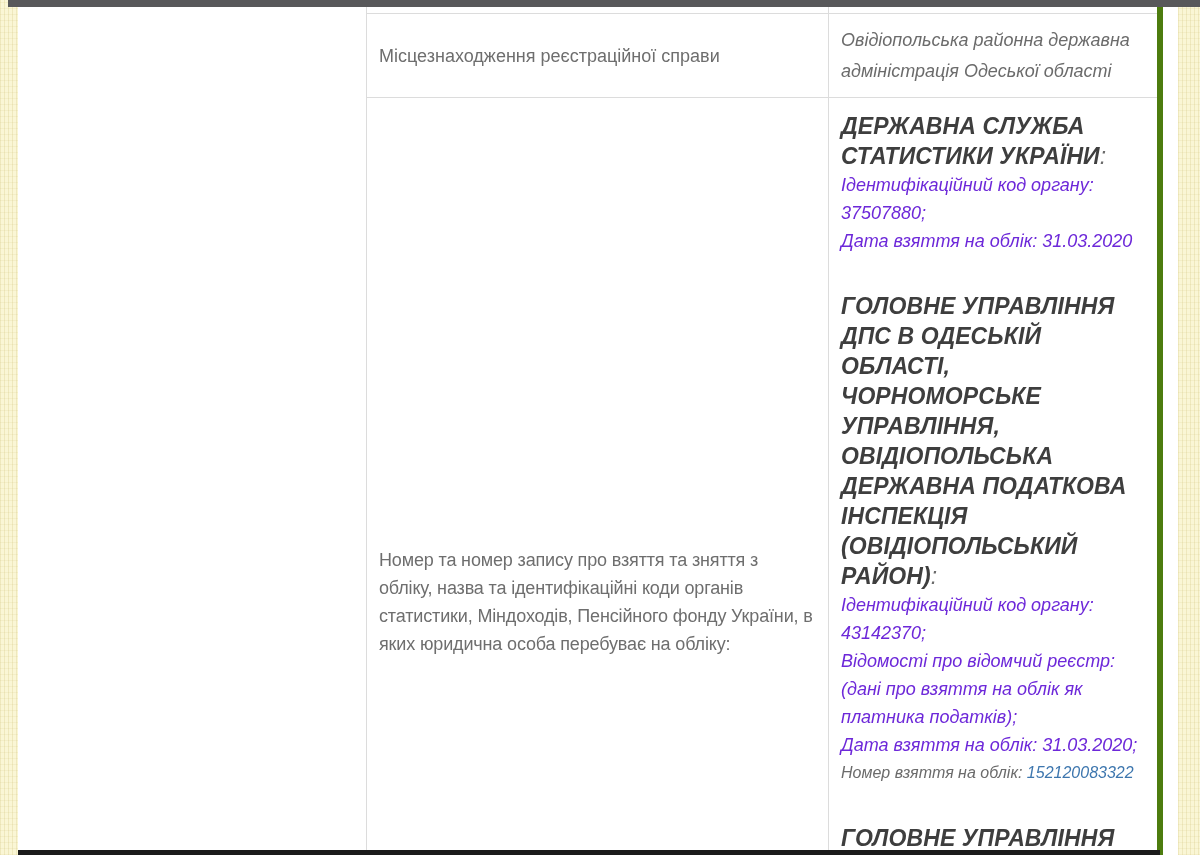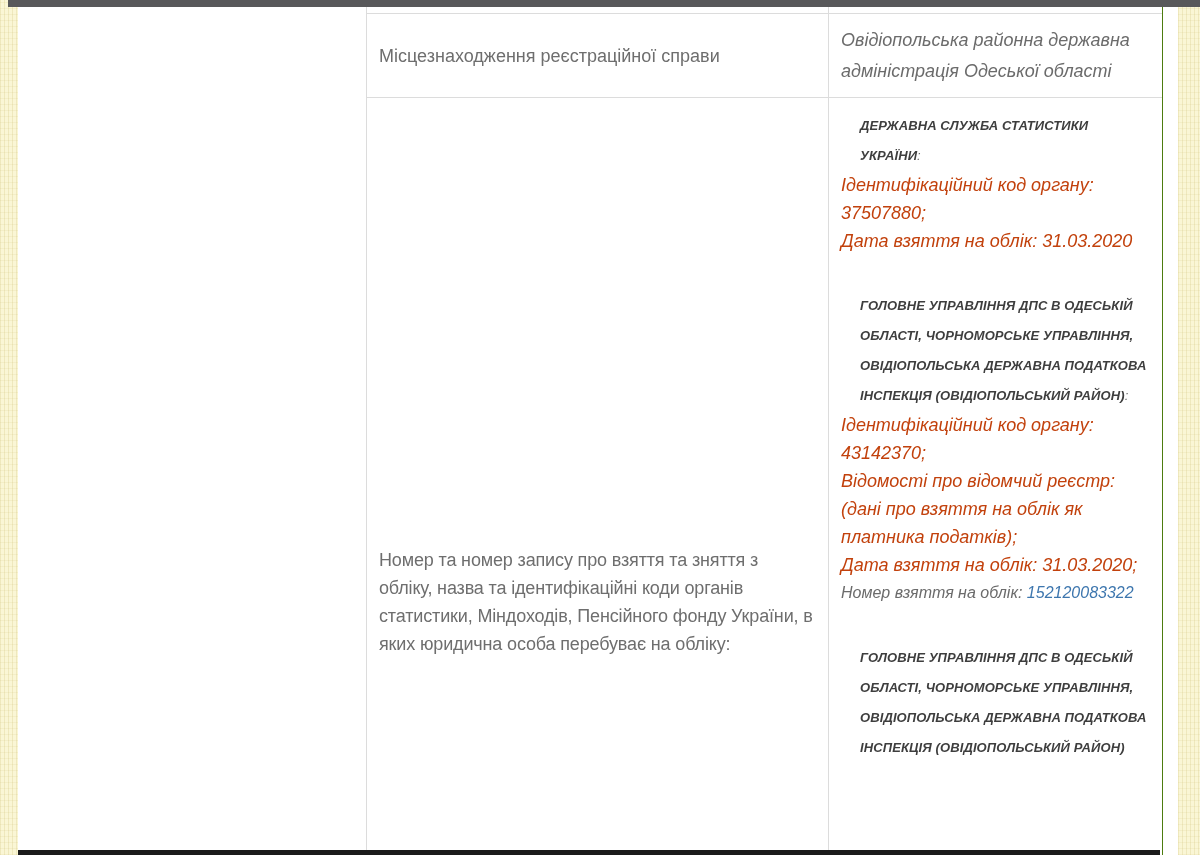--- a/index.html
+++ b/index.html
@@ -39,21 +39,21 @@
     left: 18px; top: 850px;
     width: 1142px; height: 5px;
     background: var(--bottom-bar, #1b1b1b);
     z-index: 6;
   }
   .registry-table {
     position: absolute;
     left: 366px; top: 0;
     width: 797px; height: 855px;
     border-left: 1px solid #dcdcdc;
-    border-right: 1px solid #4d7c0f;
+    border-right: 6px solid #4d7c0f;
     background: #ffffff;
     overflow: hidden;
   }
   .row-partial {
     height: 14px;
     border-bottom: 1px solid #dcdcdc;
     display: flex;
   }
   .row-partial .cell-label { height: 100%; }
   .row { display: flex; align-items: stretch; }
@@ -88,36 +88,35 @@
   .row-tall .cell-label {
     padding-top: 448px;
     line-height: 28px;
     letter-spacing: -0.15px;
   }
   .row-tall .cell-value {
     padding-top: 13px;
   }
   .org-block + .org-block { margin-top: 36px; }
   .org-title {
-    font-size: 13px;
+    font-size: 23px;
     font-weight: bold;
     line-height: 30px;
     color: #3e3e3e;
     letter-spacing: 0.1px;
-    margin-left: 19px;
   }
   .org-title .colon {
     font-weight: normal;
     color: #6b6b6b;
   }
   .org-details {
     font-size: 18px;
     line-height: 28px;
     white-space: pre-line;
-    color: #c2410c;
+    color: #6d28d9;
   }
   .record-line {
     font-size: 16px;
     line-height: 28px;
     white-space: nowrap;
     color: #6b6b6b;
   }
   .record-link {
     color: var(--accent-link, #3d76ae);
     text-decoration: none;

